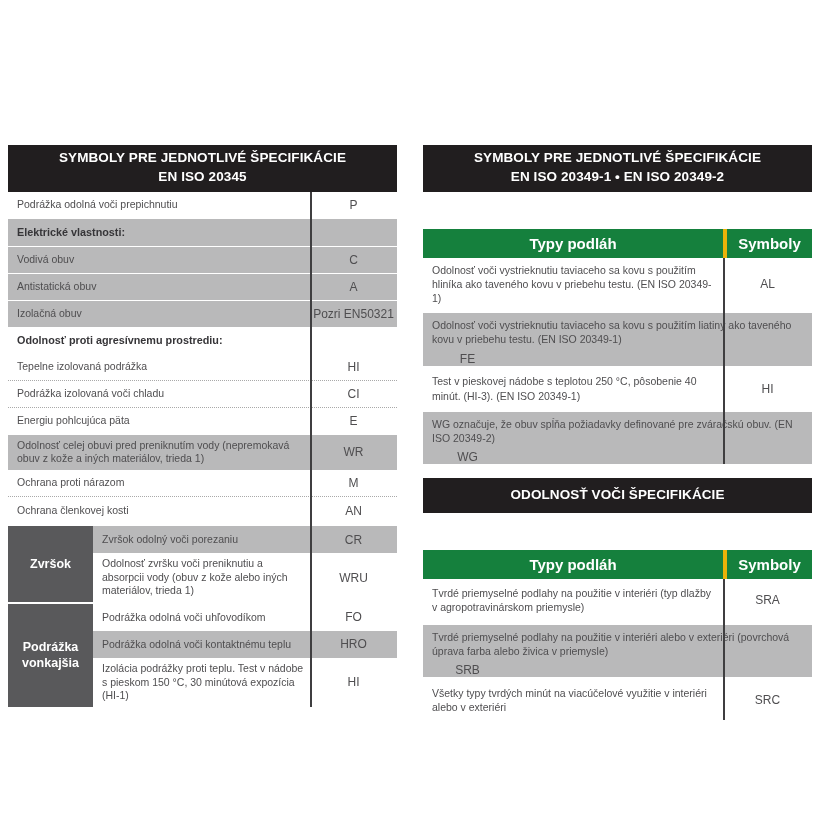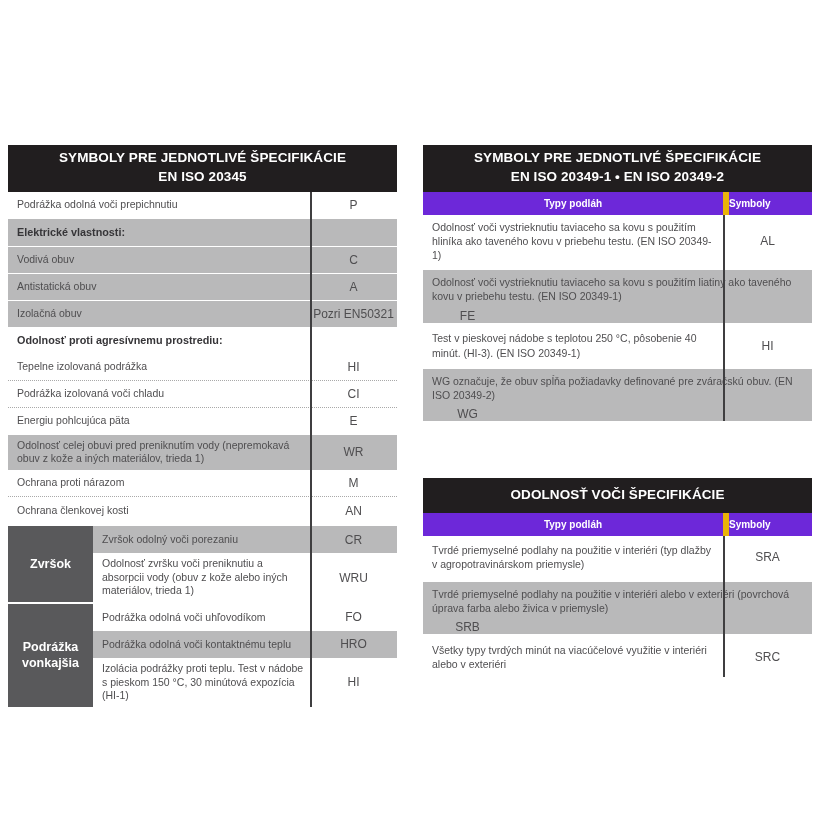--- a/index.html
+++ b/index.html
@@ -19,23 +19,23 @@
   #right-table-2{ left: 423px; top: 478px; }
 
   .tbl-header {
     background: #211e1f; color: #ffffff;
     font-weight: bold; text-align: center;
     font-size: 13.5px; line-height: 1.4;
     padding: 4px 4px 5px 4px; letter-spacing: 0.1px;
   }
   .tbl-header.single { padding: 8px 4px; }
 
-  .subheader { display: flex; background: #6d28d9; color: #fff; font-weight: bold; font-size: 10px; }
+  .subheader { display: flex; background: #15803d; color: #fff; font-weight: bold; font-size: 15px; margin-top: 37px; }
   .subheader .floor  { flex: 1; text-align: center; padding: 6px 4px; }
-  .subheader .symcol { width: 89px; padding: 6px 0; border-left: 6px solid #eab308; }
+  .subheader .symcol { width: 89px; text-align: center; padding: 6px 0; border-left: 4px solid #eab308; }
 
   .body { position: relative; }
   .body::after {
     content: ""; position: absolute; top: 0; bottom: 0; width: 2px;
     background: #3f3e40; z-index: 5;
   }
   #left-table .body::after { left: 302px; }
   .rt-body::after { left: 300px; }
 
   

